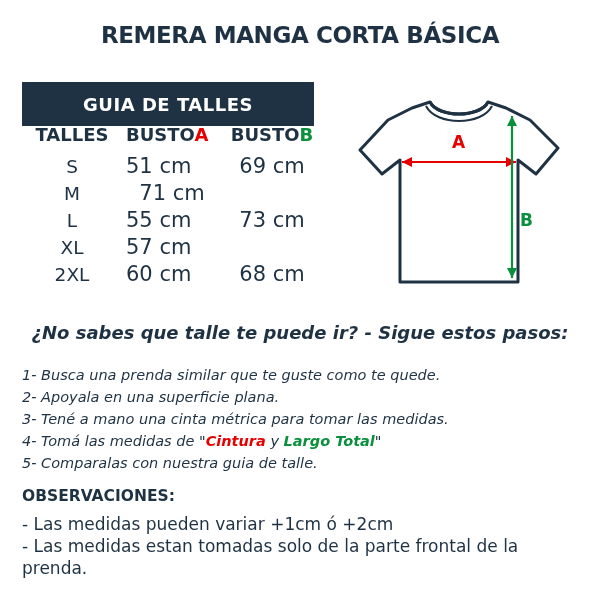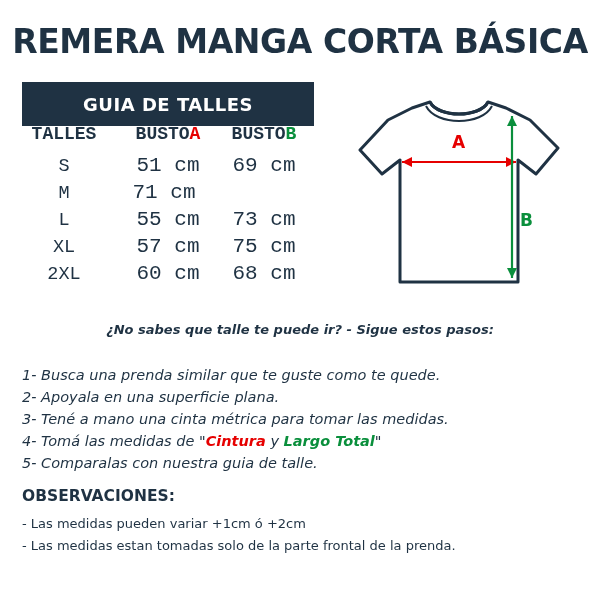--- a/index.html
+++ b/index.html
@@ -21,21 +21,21 @@
     box-sizing: border-box;
   }
 
   
   .title {
     position: absolute;
     top: 22px;
     left: 0;
     width: 600px;
     text-align: center;
-    font-size: 33px;
+    font-size: 23px;
     font-weight: bold;
     letter-spacing: -0.4px;
     color: #1f3243;
     font-family: "DejaVu Sans", sans-serif;
   }
 
   
   .guide-bar {
     position: absolute;
     top: 82px;
@@ -49,36 +49,35 @@
     justify-content: center;
     font-size: 18px;
     font-weight: bold;
     letter-spacing: 0.5px;
   }
 
   
   .table {
     position: absolute;
     top: 124px;
-    left: 10px;
+    left: 18px;
     width: 300px;
-    font-family: Liberation Mono, monospace;
   }
   .trow {
     display: flex;
     align-items: baseline;
     height: 27px;
   }
   .trow.head {
     font-weight: bold;
     font-size: 18px;
     height: 30px;
   }
   .c1 { width: 108px; text-align: center; }
-  .c2 { width: 100px; text-align: center; }
+  .c2 { width: 100px; text-align: left; }
   .c3 { width: 92px; text-align: center; }
   .trow.body .c1 { font-size: 18.5px; }
   .trow.body .c2, .trow.body .c3 { font-size: 21px; }
   .mark-a { color: #e60000; font-weight: bold; }
   .mark-b { color: #0a8f3c; font-weight: bold; }
 
   
   .shirt-wrap {
     position: absolute;
     top: 70px;
@@ -95,21 +94,21 @@
   .lbl-a { color: #e60000; left: 122px; top: 62px; }
   .lbl-b { color: #0a8f3c; left: 190px; top: 140px; }
 
   
   .question {
     position: absolute;
     top: 322px;
     left: 0;
     width: 600px;
     text-align: center;
-    font-size: 13px;
+    font-size: 18px;
     font-weight: bold;
     font-style: italic;
     color: #1f3243;
   }
 
   
   .steps {
     position: absolute;
     top: 364px;
     left: 22px;
@@ -134,21 +133,21 @@
     font-weight: bold;
     color: #1f3243;
   }
   .obs {
     position: absolute;
     top: 513px;
     left: 22px;
     width: 560px;
   }
   .obs-line {
-    font-size: 13px;
+    font-size: 17px;
     line-height: 22px;
     color: #1f3243;
   }
 </style>
 </head>
 <body>
 
 <div class="page">
 
   <div class="title">REMERA MANGA CORTA BÁSICA</div>
@@ -175,21 +174,20 @@
       <div class="c3">71 cm</div>
     </div>
     <div class="trow body">
       <div class="c1">L</div>
       <div class="c2">55 cm</div>
       <div class="c3">73 cm</div>
     </div>
     <div class="trow body">
       <div class="c1">XL</div>
       <div class="c2">57 cm</div>
-      <div class="c3">75 cm</div>
     </div>
     <div class="trow body">
       <div class="c1">2XL</div>
       <div class="c2">60 cm</div>
       <div class="c3">68 cm</div>
     </div>
   </div>
 
   <div class="shirt-wrap">
     <svg width="258" height="230" viewBox="0 0 258 230">

